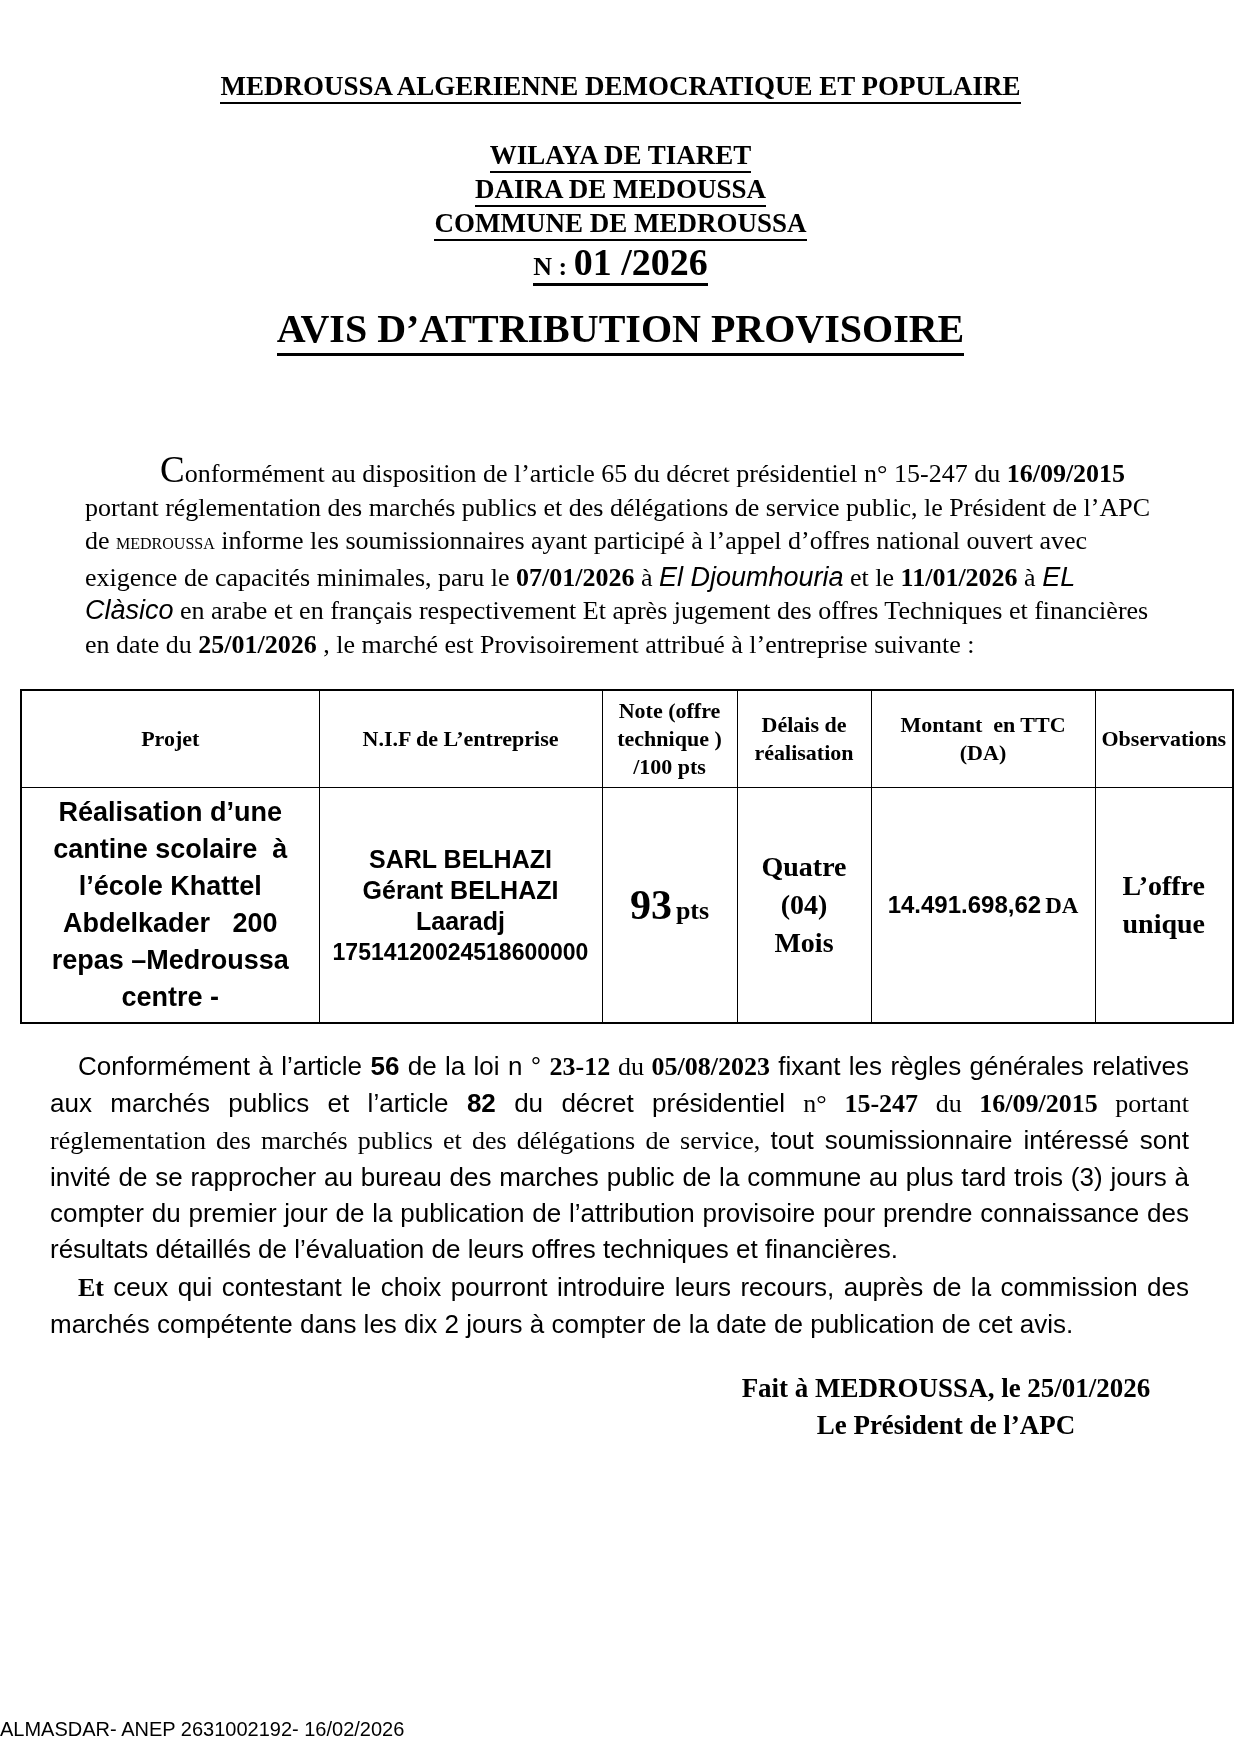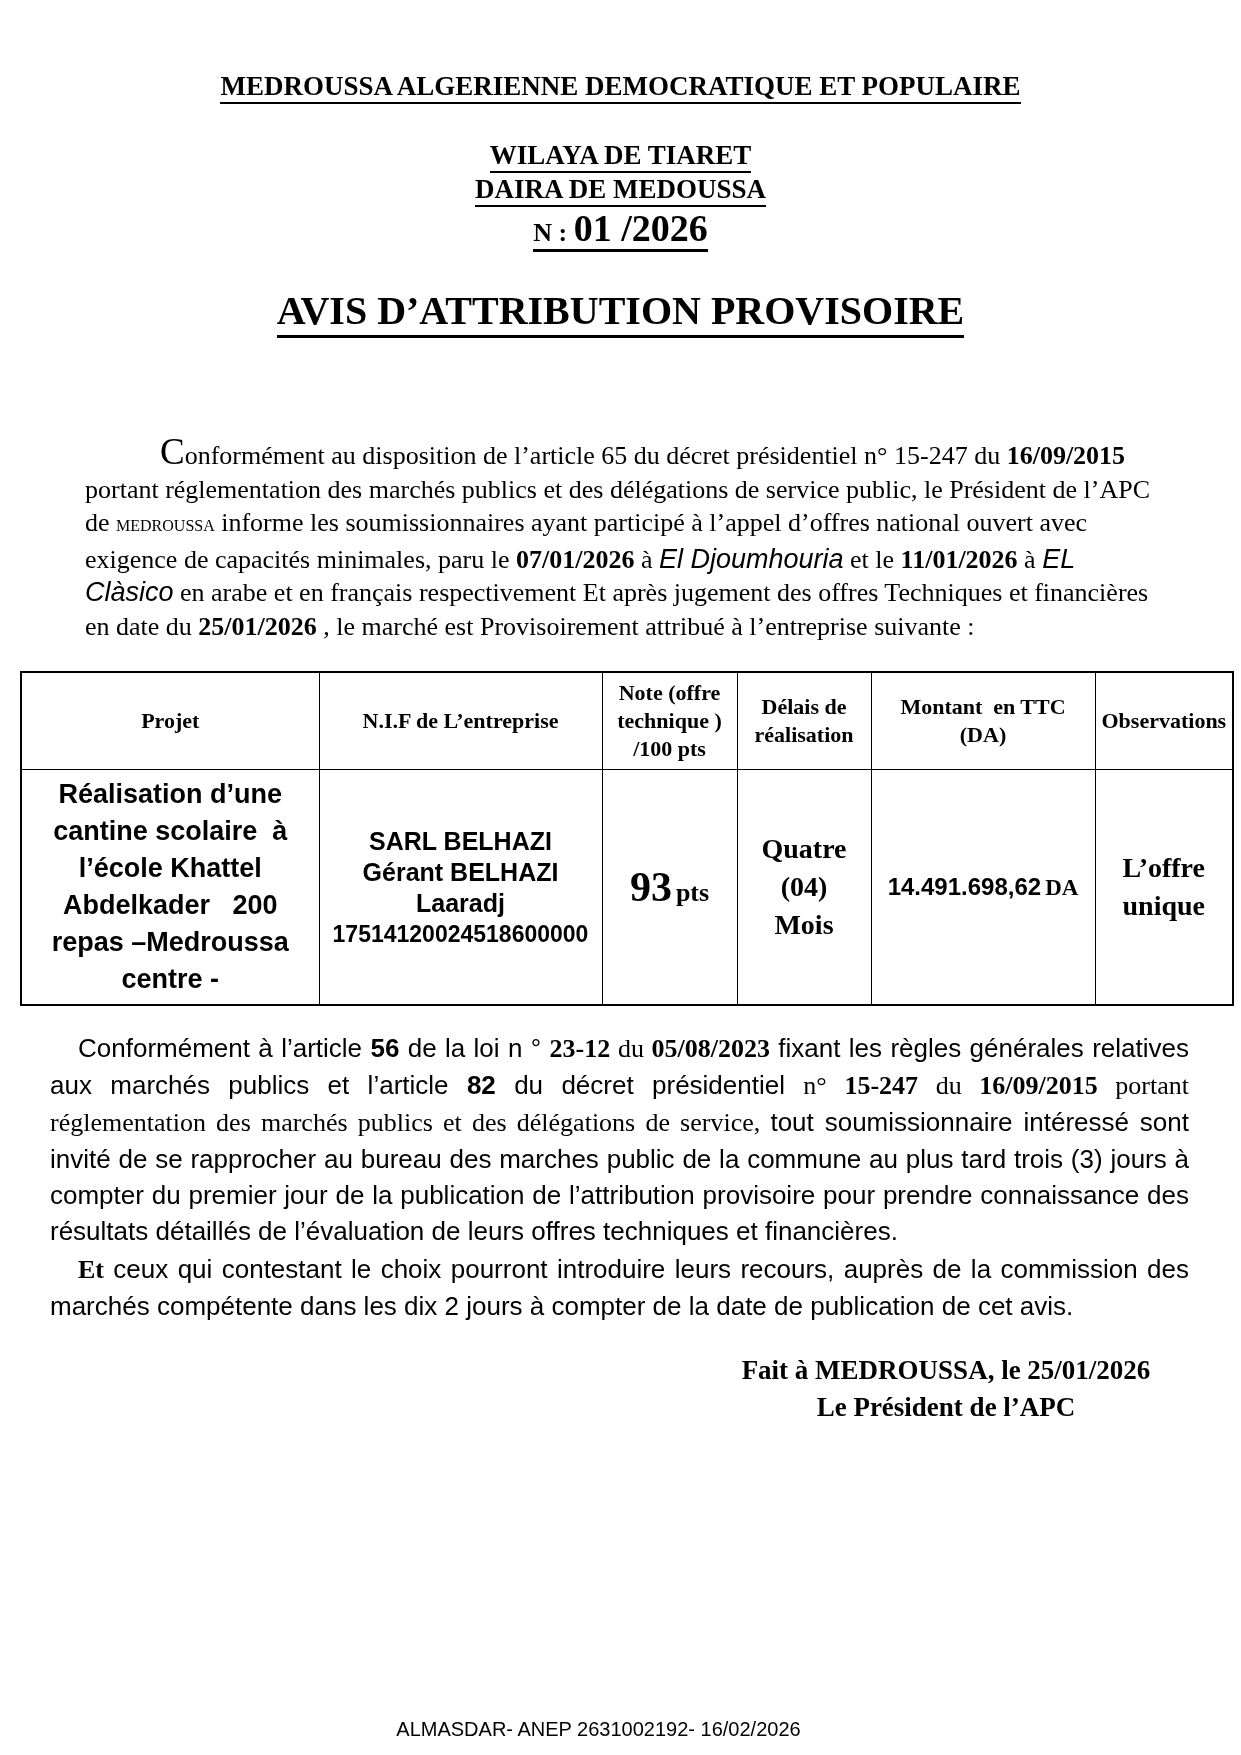--- a/index.html
+++ b/index.html
@@ -16,21 +16,21 @@
   
   .hdr { text-align: center; }
   .republic { margin-top: 70px; font: bold 27px/32px "Liberation Serif", serif; }
   .wilaya-block { margin-top: 36px; font: bold 27px/34px "Liberation Serif", serif; }
   .u2 { border-bottom: 2px solid #000; padding-bottom: 1px; }
   .u3 { border-bottom: 3px solid #000; padding-bottom: 2px; }
   .nifline { margin-top: 4px; font: bold 26px/42px "Liberation Serif", serif; }
   .nif-value { font-size: 33px; }
   .numline { font: bold 26px/44px "Liberation Serif", serif; }
   .num-value { font-size: 38px; }
-  .doc-title { margin-top: 32px; font: bold 40px/48px "Liberation Serif", serif; }
+  .doc-title { margin-top: 16px; font: bold 40px/48px "Liberation Serif", serif; }
   
   .p1 {
     margin: 98px 90px 0 85px;
     font: 26px/33.5px "Liberation Serif", serif;
     text-align: left;
     text-indent: 75px;
   }
   .b   { font-weight: bold; }
   .cap { font-size: 37px; line-height: 1; }
   .sc  { font-size: 16px; }
@@ -78,39 +78,42 @@
   .signature {
     margin: 28px 45px 0 auto;
     width: 500px;
     text-align: center;
     font: bold 27px/37px "Liberation Serif", serif;
   }
   
   .footer {
     position: absolute;
     left: 0; right: 44px; bottom: 14px;
-    text-align: center;
+    text-align: left;
     font: 20px/24px "Liberation Sans", sans-serif;
   }
 </style>
 </head>
 <body>
 
 <div class="page">
 
   <div class="hdr">
     <div class="republic">
       <span class="u2">MEDROUSSA ALGERIENNE DEMOCRATIQUE ET POPULAIRE</span>
     </div>
     <div class="wilaya-block">
       <div>
         <span class="u2">WILAYA DE TIARET</span>
       </div>
       <div>
         <span class="u2">DAIRA DE MEDOUSSA</span>
+      </div>
+      <div>
+        <span class="u2">COMMUNE DE MEDROUSSA</span>
       </div>
     </div>
     <div class="numline">
       <span class="u3"><span>N :</span> <span class="num-value">01 /2026</span></span>
     </div>
     <div class="doc-title">
       <span class="u3">AVIS D’ATTRIBUTION PROVISOIRE</span>
     </div>
   </div>
 

